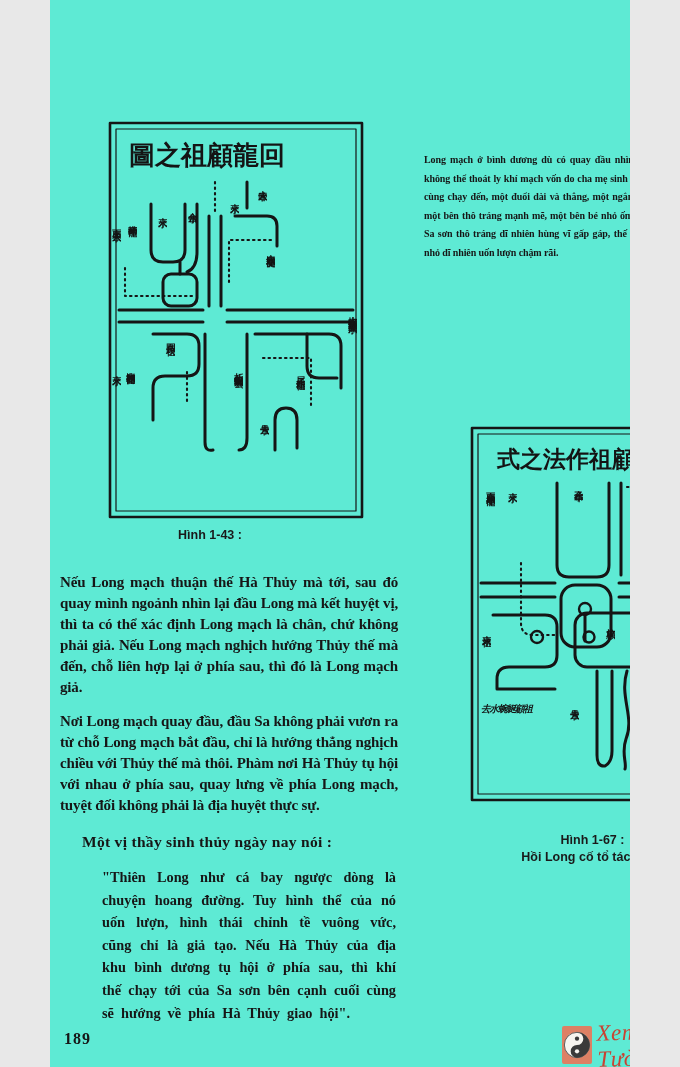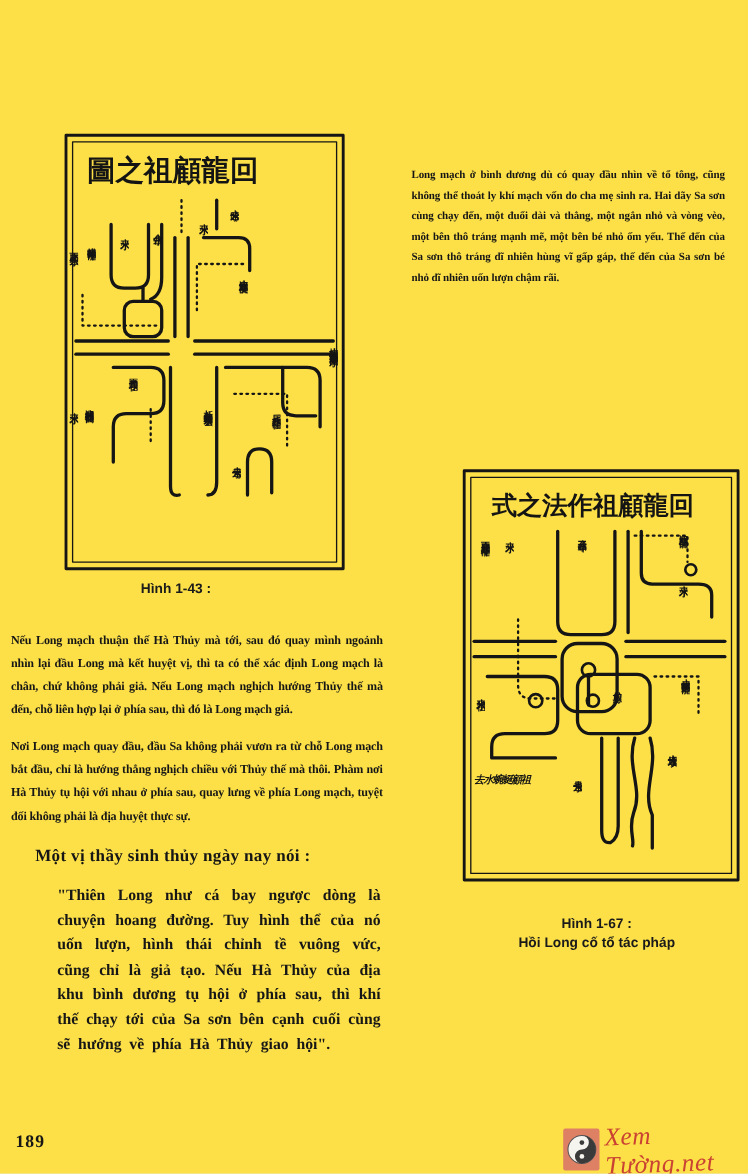--- a/index.html
+++ b/index.html
@@ -1,26 +1,26 @@
 <!DOCTYPE html>
 <html><head>
 <meta charset="utf-8">
 <style>
   html,body{margin:0;padding:0;background:#e8e8e8;}
   #page{
-    position:relative;width:680px;height:1067px;margin:0 auto;
-    background:#fde047;overflow:hidden;
+    position:relative;width:580px;height:1067px;margin:0 auto;
+    background:#5eead4;overflow:hidden;
     font-family:"Liberation Serif",serif;color:#161616;
   }
   
   .rcol{position:absolute;left:357px;top:151px;width:319px;}
   .rcol p{margin:0 17px 12px;font-size:10px;line-height:18.6px;font-weight:700;
           letter-spacing:-0.1px;text-align:justify;}
   .lcol{position:absolute;left:10px;top:572px;width:338px;}
-  .lcol p{margin:0 0 13px;font-size:11px;line-height:21px;font-weight:700;
+  .lcol p{margin:0 0 13px;font-size:15px;line-height:21px;font-weight:700;
           letter-spacing:-0.15px;text-align:justify;}
   .heading{font-size:15.5px;font-weight:700;letter-spacing:0.3px;
            margin:17px 0 15px 22px;}
   .quote{font-size:14.3px;line-height:22.6px;font-weight:700;
          margin:0 2px 0 42px;word-spacing:3.5px;text-align:justify;}
   
   .figure{position:absolute;}
   #fig1{left:57px;top:120px;width:258px;height:400px;}
   #fig2{left:419px;top:425px;width:255px;height:378px;}
   .figure svg{position:absolute;left:0;top:0;}

